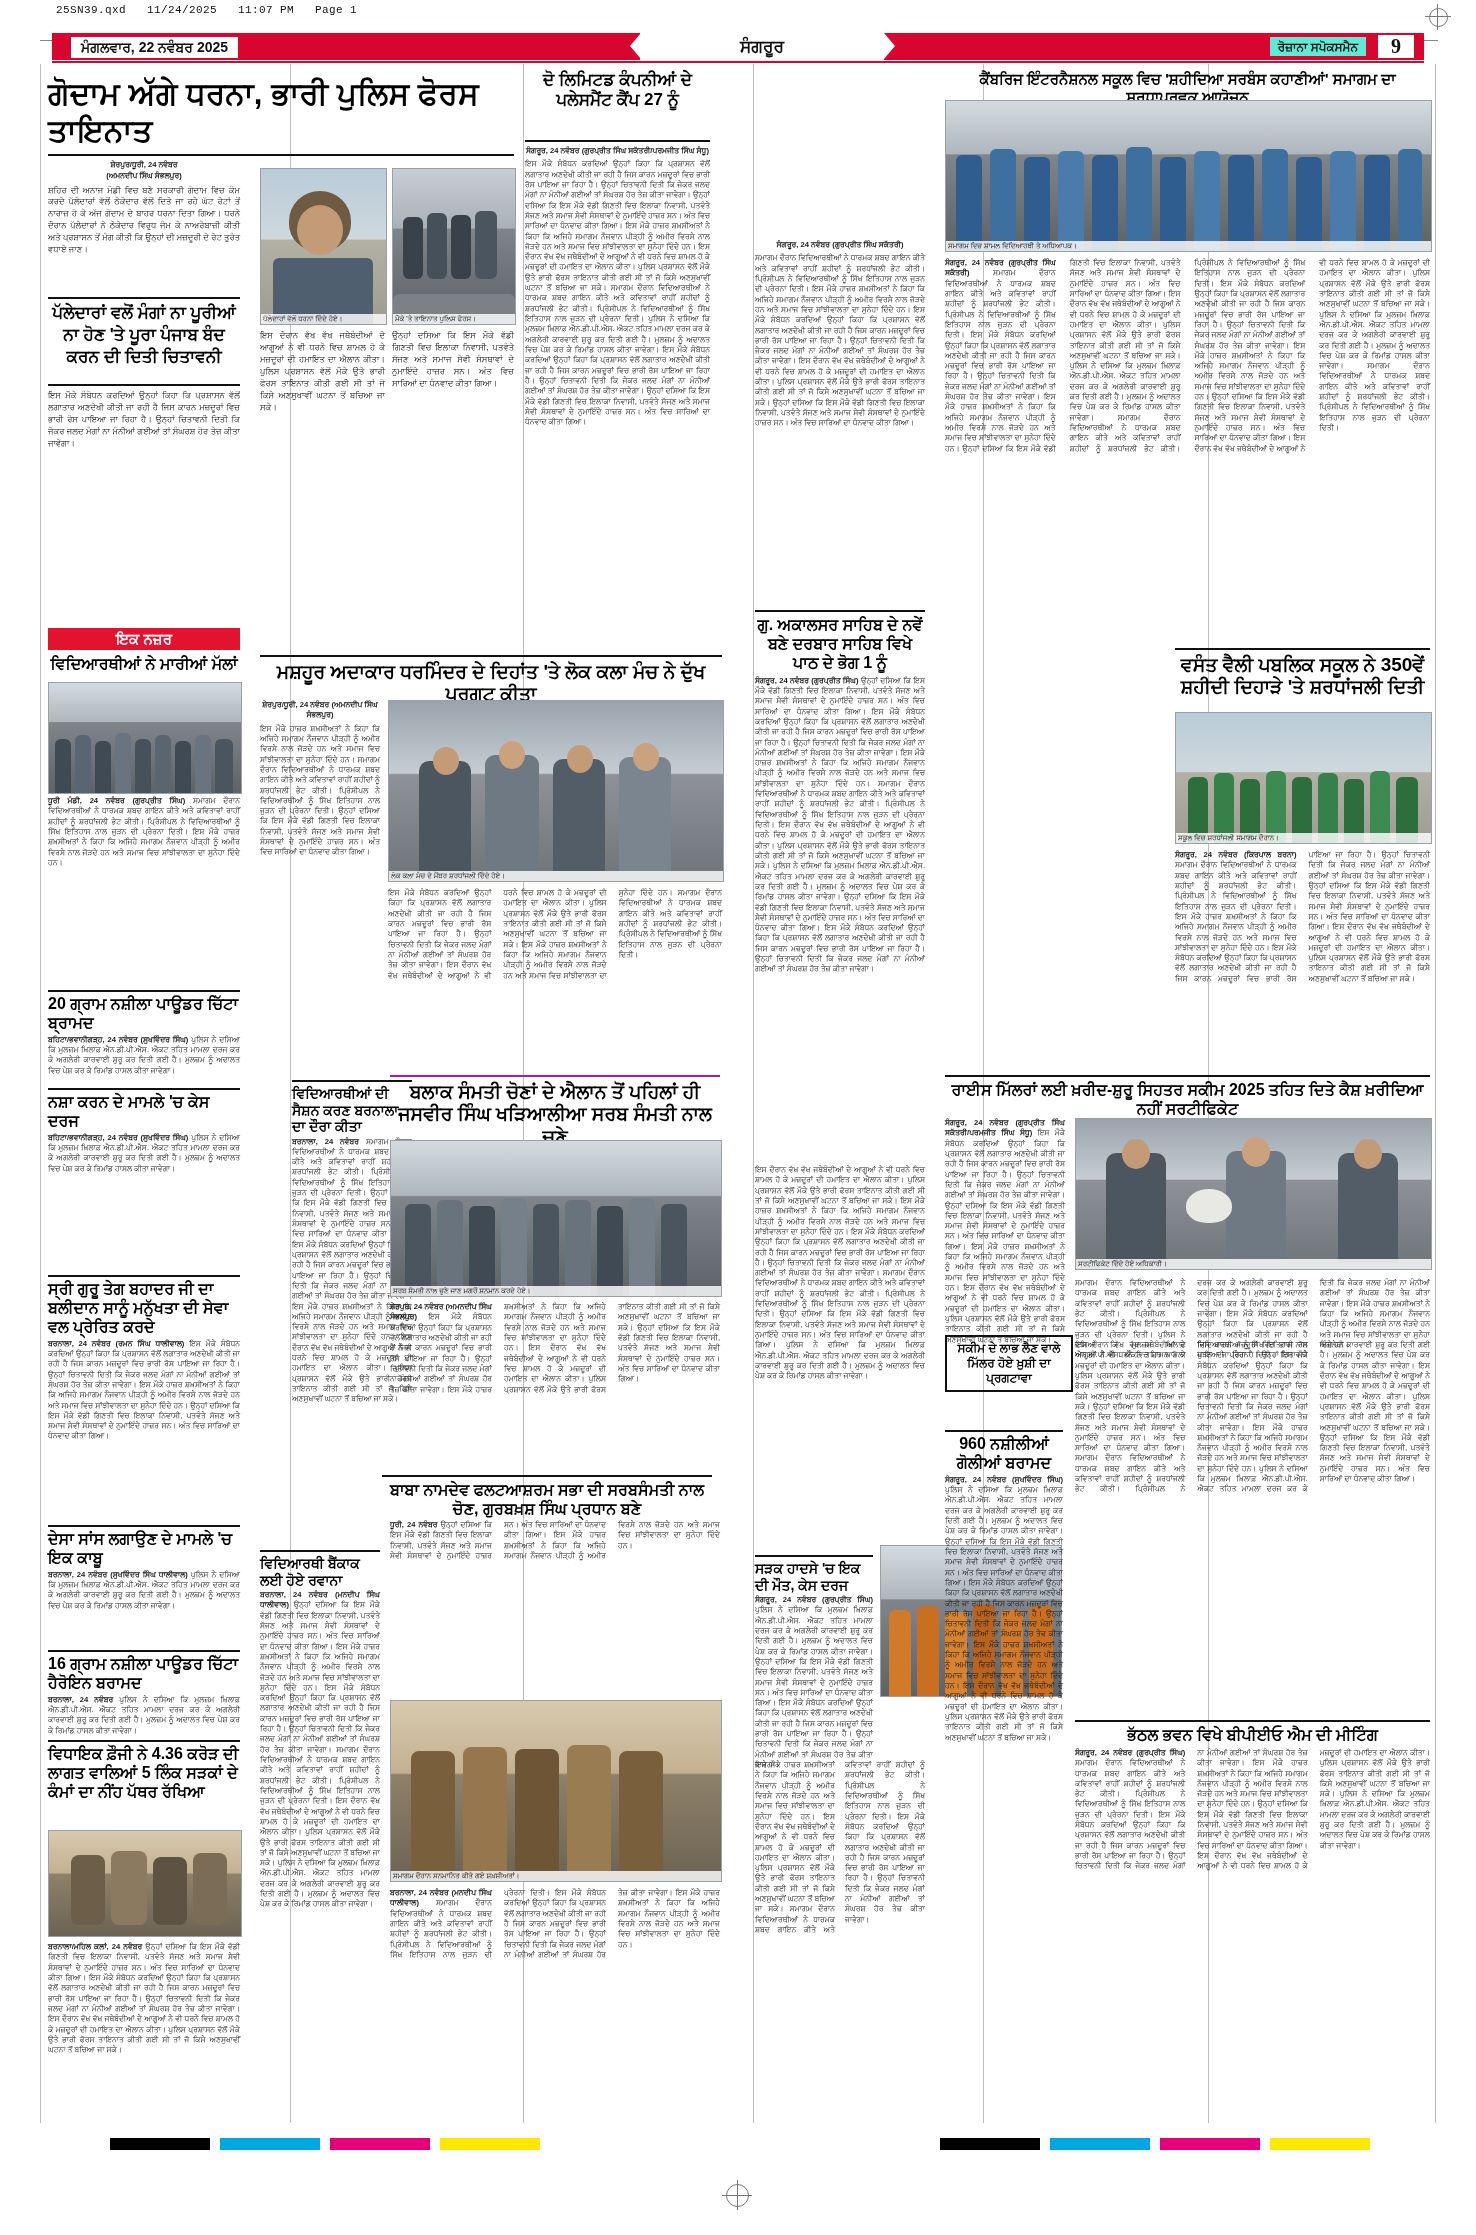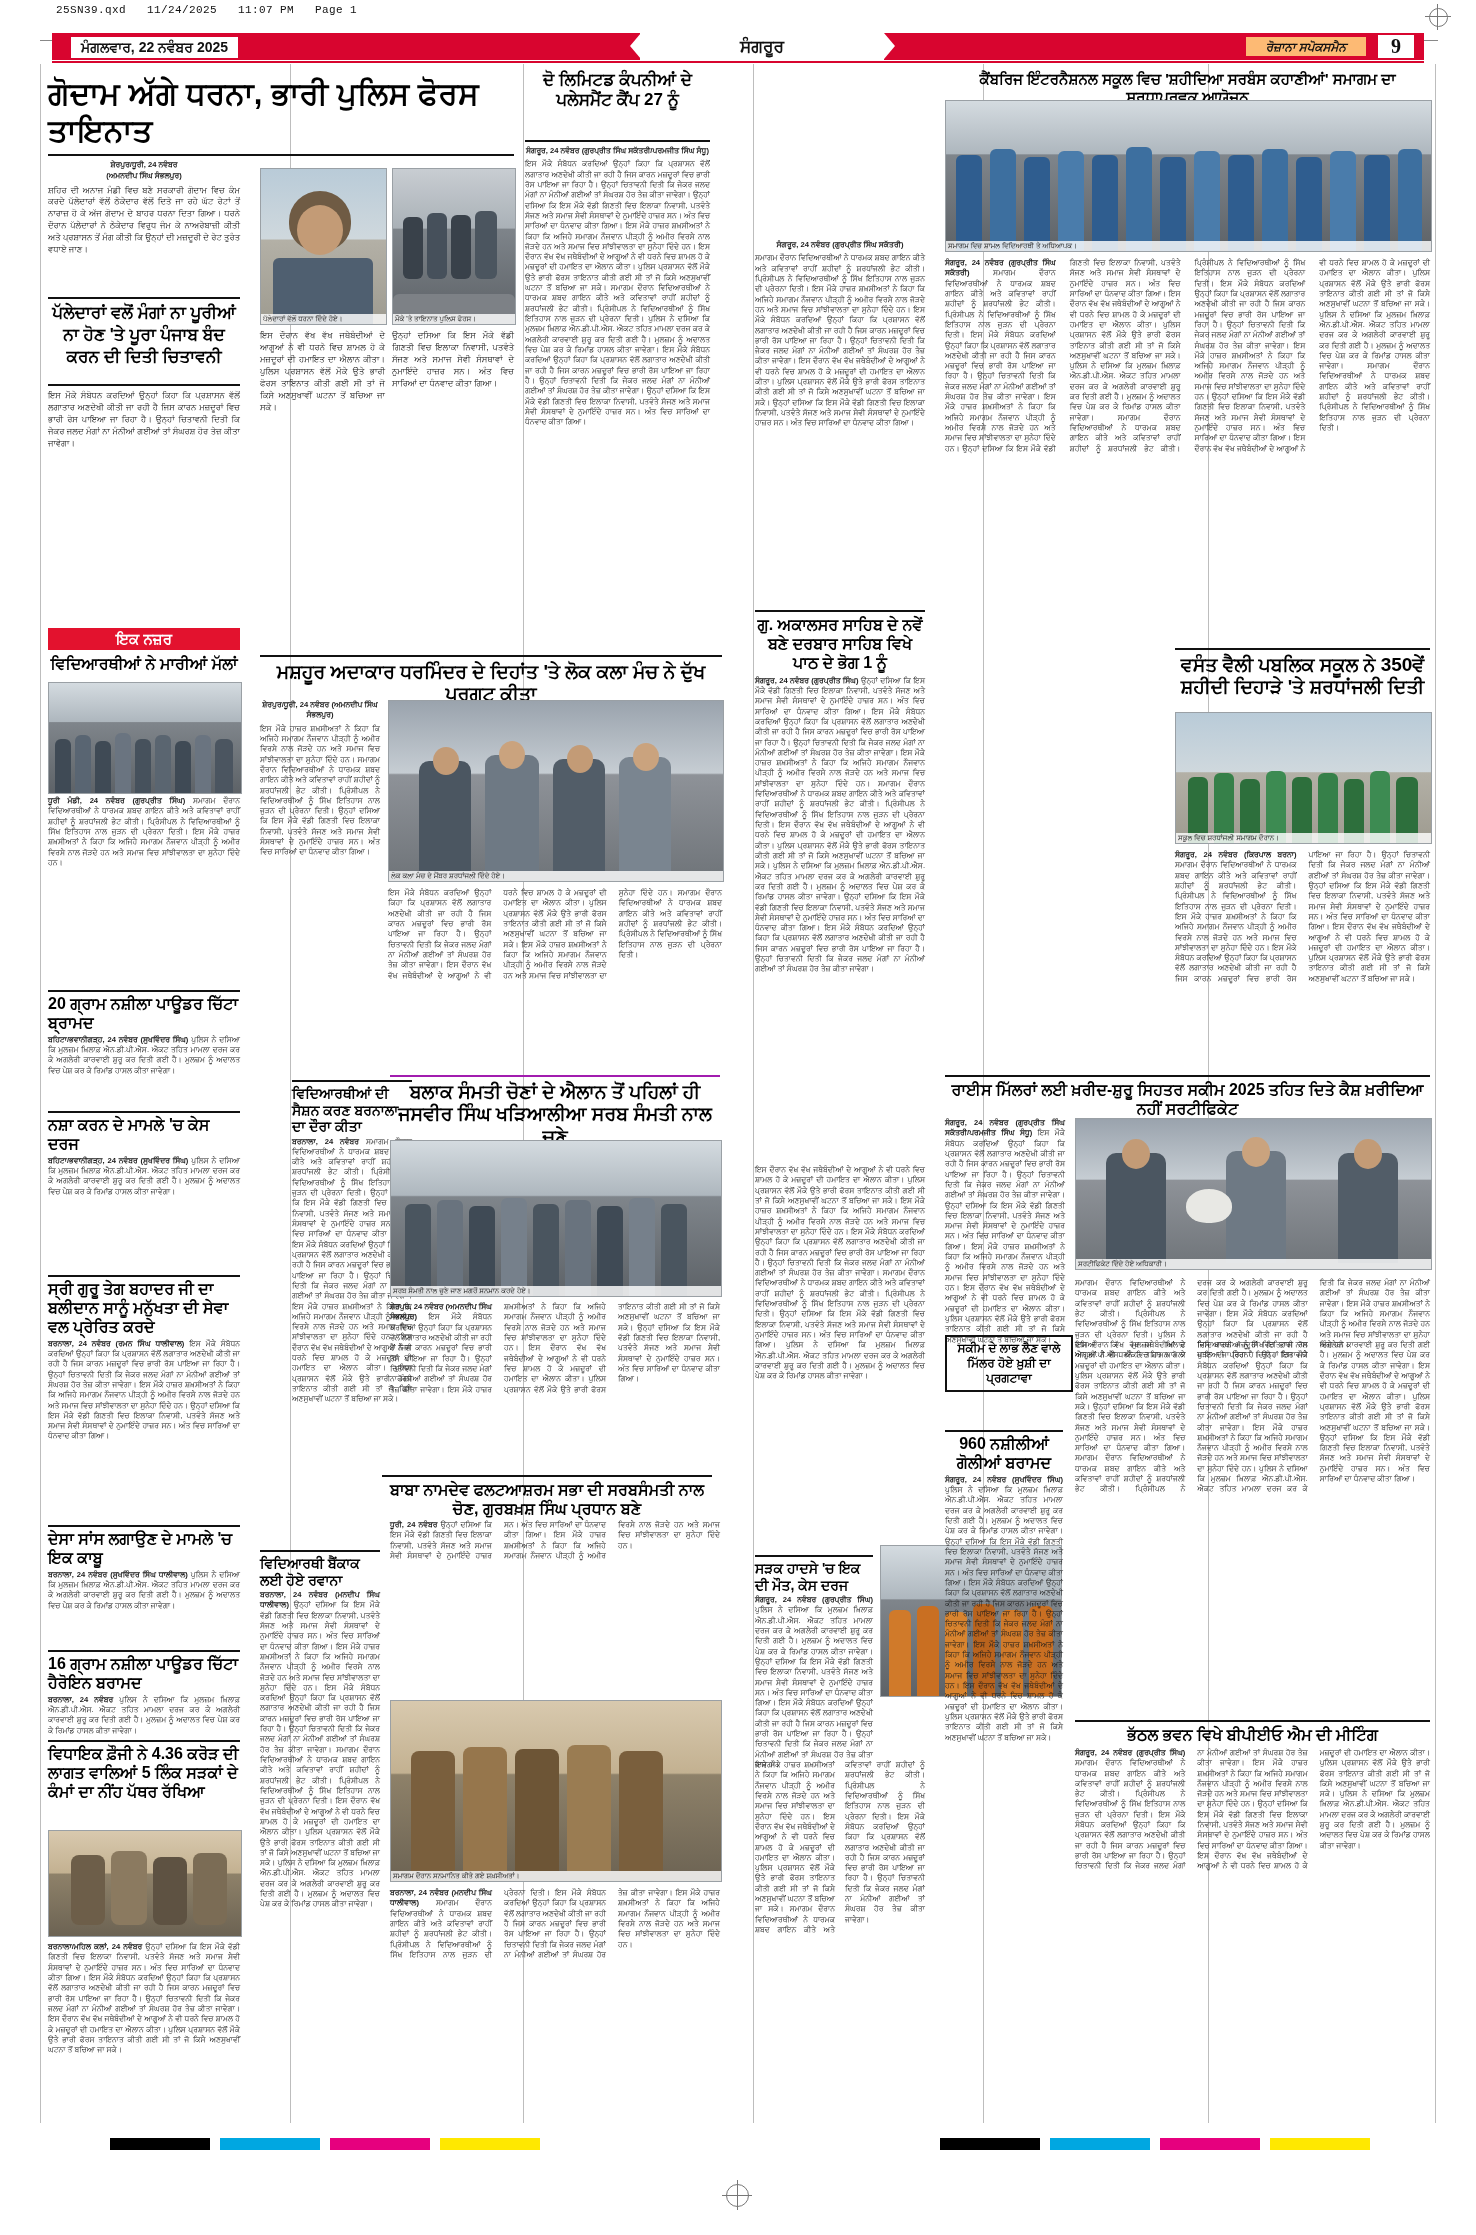--- a/index.html
+++ b/index.html
@@ -24,22 +24,22 @@
   .masthead .left-white{position:absolute;left:18px;top:3px;height:21px;background:#fff;
       border:1px solid #d8052f;padding:0 10px;display:flex;align-items:center;}
   .masthead .left-white span{font-size:14px;font-weight:bold;color:#111;white-space:nowrap;}
   .masthead .center-white{position:absolute;left:588px;top:0;width:244px;height:27px;background:#fff;
       display:flex;align-items:center;justify-content:center;}
   .masthead .center-white span{font-size:17px;font-weight:bold;color:#111;}
   .notch-l{position:absolute;left:578px;top:0;width:0;height:0;
       border-top:13.5px solid transparent;border-bottom:13.5px solid transparent;border-right:11px solid #fff;}
   .notch-r{position:absolute;left:832px;top:0;width:0;height:0;
       border-top:13.5px solid transparent;border-bottom:13.5px solid transparent;border-left:11px solid #fff;}
-  .masthead .right-white{position:absolute;right:58px;top:4px;height:19px;background:#fdba74;
-      padding:0 20px;display:flex;align-items:center;font-style:italic;}
+  .masthead .right-white{position:absolute;right:58px;top:4px;height:19px;background:#5eead4;
+      padding:0 8px;display:flex;align-items:center;}
   .masthead .right-white span{font-size:12px;font-weight:bold;color:#111;white-space:nowrap;}
   .masthead .pageno{position:absolute;right:10px;top:2px;width:36px;height:23px;background:#fff;
       display:flex;align-items:center;justify-content:center;}
   .masthead .pageno span{font-size:20px;font-weight:bold;color:#111;font-family:"Liberation Serif",serif;}
 
   .mast-rule{position:absolute;left:52px;top:61px;width:1372px;height:2px;background:#d8052f;}
 
   
   .frame{position:absolute;left:40px;top:64px;width:1396px;height:2059px;}
   .vline{position:absolute;top:0;width:1px;height:2059px;background:#bdbdbd;}
@@ -185,21 +185,21 @@
   </div>
   <div style="position:absolute;left:48px;top:796px;width:192px;">
     <div class="body-txt tiny"><b>ਧੂਰੀ ਮੰਡੀ, 24 ਨਵੰਬਰ (ਗੁਰਪ੍ਰੀਤ ਸਿੰਘ)</b> <span>ਸਮਾਗਮ ਦੌਰਾਨ ਵਿਦਿਆਰਥੀਆਂ ਨੇ ਧਾਰਮਕ ਸ਼ਬਦ ਗਾਇਨ ਕੀਤੇ ਅਤੇ ਕਵਿਤਾਵਾਂ ਰਾਹੀਂ ਸ਼ਹੀਦਾਂ ਨੂੰ ਸ਼ਰਧਾਂਜਲੀ ਭੇਟ ਕੀਤੀ। ਪ੍ਰਿੰਸੀਪਲ ਨੇ ਵਿਦਿਆਰਥੀਆਂ ਨੂੰ ਸਿੱਖ ਇਤਿਹਾਸ ਨਾਲ ਜੁੜਨ ਦੀ ਪ੍ਰੇਰਨਾ ਦਿਤੀ।</span> <span>ਇਸ ਮੌਕੇ ਹਾਜ਼ਰ ਸ਼ਖ਼ਸੀਅਤਾਂ ਨੇ ਕਿਹਾ ਕਿ ਅਜਿਹੇ ਸਮਾਗਮ ਨੌਜਵਾਨ ਪੀੜ੍ਹੀ ਨੂੰ ਅਮੀਰ ਵਿਰਸੇ ਨਾਲ ਜੋੜਦੇ ਹਨ ਅਤੇ ਸਮਾਜ ਵਿਚ ਸਾਂਝੀਵਾਲਤਾ ਦਾ ਸੁਨੇਹਾ ਦਿੰਦੇ ਹਨ।</span></div>
   </div>
 
   <div style="position:absolute;left:48px;top:990px;width:192px;">
     <div class="hl h-sub" style="border-top:2px solid #111;padding-top:3px;">20 ਗ੍ਰਾਮ ਨਸ਼ੀਲਾ ਪਾਊਡਰ ਚਿੱਟਾ ਬ੍ਰਾਮਦ</div>
     <div class="body-txt tiny" style="margin-top:2px;"><b>ਬਹਿਟਾ/ਭਵਾਨੀਗੜ੍ਹ, 24 ਨਵੰਬਰ (ਸੁਖਵਿੰਦਰ ਸਿੰਘ)</b> <span>ਪੁਲਿਸ ਨੇ ਦਸਿਆ ਕਿ ਮੁਲਜ਼ਮ ਖ਼ਿਲਾਫ਼ ਐਨ.ਡੀ.ਪੀ.ਐਸ. ਐਕਟ ਤਹਿਤ ਮਾਮਲਾ ਦਰਜ ਕਰ ਕੇ ਅਗਲੇਰੀ ਕਾਰਵਾਈ ਸ਼ੁਰੂ ਕਰ ਦਿਤੀ ਗਈ ਹੈ। ਮੁਲਜ਼ਮ ਨੂੰ ਅਦਾਲਤ ਵਿਚ ਪੇਸ਼ ਕਰ ਕੇ ਰਿਮਾਂਡ ਹਾਸਲ ਕੀਤਾ ਜਾਵੇਗਾ।</span></div>
   </div>
 
-  <div style="position:absolute;left:48px;top:1111px;width:192px;">
+  <div style="position:absolute;left:48px;top:1088px;width:192px;">
     <div class="hl h-sub" style="border-top:2px solid #111;padding-top:3px;">ਨਸ਼ਾ ਕਰਨ ਦੇ ਮਾਮਲੇ 'ਚ ਕੇਸ ਦਰਜ</div>
     <div class="body-txt tiny" style="margin-top:2px;"><b>ਬਹਿਟਾ/ਭਵਾਨੀਗੜ੍ਹ, 24 ਨਵੰਬਰ (ਸੁਖਵਿੰਦਰ ਸਿੰਘ)</b> <span>ਪੁਲਿਸ ਨੇ ਦਸਿਆ ਕਿ ਮੁਲਜ਼ਮ ਖ਼ਿਲਾਫ਼ ਐਨ.ਡੀ.ਪੀ.ਐਸ. ਐਕਟ ਤਹਿਤ ਮਾਮਲਾ ਦਰਜ ਕਰ ਕੇ ਅਗਲੇਰੀ ਕਾਰਵਾਈ ਸ਼ੁਰੂ ਕਰ ਦਿਤੀ ਗਈ ਹੈ। ਮੁਲਜ਼ਮ ਨੂੰ ਅਦਾਲਤ ਵਿਚ ਪੇਸ਼ ਕਰ ਕੇ ਰਿਮਾਂਡ ਹਾਸਲ ਕੀਤਾ ਜਾਵੇਗਾ।</span></div>
   </div>
 
   <div style="position:absolute;left:48px;top:1275px;width:192px;">
     <div class="hl h-sub" style="border-top:2px solid #111;padding-top:3px;">ਸ੍ਰੀ ਗੁਰੂ ਤੇਗ ਬਹਾਦਰ ਜੀ ਦਾ ਬਲੀਦਾਨ ਸਾਨੂੰ ਮਨੁੱਖਤਾ ਦੀ ਸੇਵਾ ਵਲ ਪ੍ਰੇਰਿਤ ਕਰਦੇ</div>
     <div class="body-txt tiny" style="margin-top:2px;"><b>ਬਰਨਾਲਾ, 24 ਨਵੰਬਰ (ਰਮਨ ਸਿੰਘ ਧਾਲੀਵਾਲ)</b> <span>ਇਸ ਮੌਕੇ ਸੰਬੋਧਨ ਕਰਦਿਆਂ ਉਨ੍ਹਾਂ ਕਿਹਾ ਕਿ ਪ੍ਰਸ਼ਾਸਨ ਵੱਲੋਂ ਲਗਾਤਾਰ ਅਣਦੇਖੀ ਕੀਤੀ ਜਾ ਰਹੀ ਹੈ ਜਿਸ ਕਾਰਨ ਮਜ਼ਦੂਰਾਂ ਵਿਚ ਭਾਰੀ ਰੋਸ ਪਾਇਆ ਜਾ ਰਿਹਾ ਹੈ। ਉਨ੍ਹਾਂ ਚਿਤਾਵਨੀ ਦਿਤੀ ਕਿ ਜੇਕਰ ਜਲਦ ਮੰਗਾਂ ਨਾ ਮੰਨੀਆਂ ਗਈਆਂ ਤਾਂ ਸੰਘਰਸ਼ ਹੋਰ ਤੇਜ਼ ਕੀਤਾ ਜਾਵੇਗਾ।</span> <span>ਇਸ ਮੌਕੇ ਹਾਜ਼ਰ ਸ਼ਖ਼ਸੀਅਤਾਂ ਨੇ ਕਿਹਾ ਕਿ ਅਜਿਹੇ ਸਮਾਗਮ ਨੌਜਵਾਨ ਪੀੜ੍ਹੀ ਨੂੰ ਅਮੀਰ ਵਿਰਸੇ ਨਾਲ ਜੋੜਦੇ ਹਨ ਅਤੇ ਸਮਾਜ ਵਿਚ ਸਾਂਝੀਵਾਲਤਾ ਦਾ ਸੁਨੇਹਾ ਦਿੰਦੇ ਹਨ।</span> <span>ਉਨ੍ਹਾਂ ਦਸਿਆ ਕਿ ਇਸ ਮੌਕੇ ਵੱਡੀ ਗਿਣਤੀ ਵਿਚ ਇਲਾਕਾ ਨਿਵਾਸੀ, ਪਤਵੰਤੇ ਸੱਜਣ ਅਤੇ ਸਮਾਜ ਸੇਵੀ ਸੰਸਥਾਵਾਂ ਦੇ ਨੁਮਾਇੰਦੇ ਹਾਜ਼ਰ ਸਨ। ਅੰਤ ਵਿਚ ਸਾਰਿਆਂ ਦਾ ਧੰਨਵਾਦ ਕੀਤਾ ਗਿਆ।</span></div>
   </div>
 
   <div style="position:absolute;left:48px;top:1525px;width:192px;">

